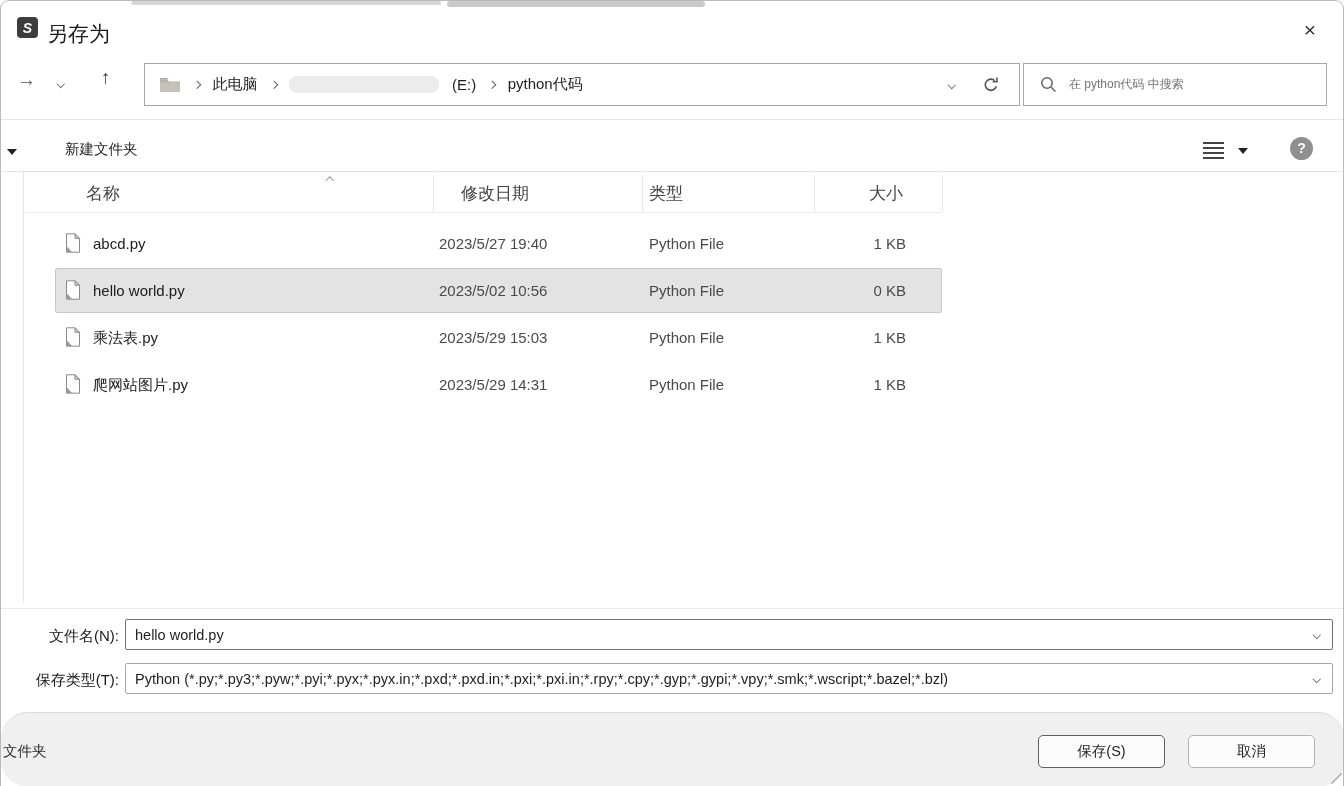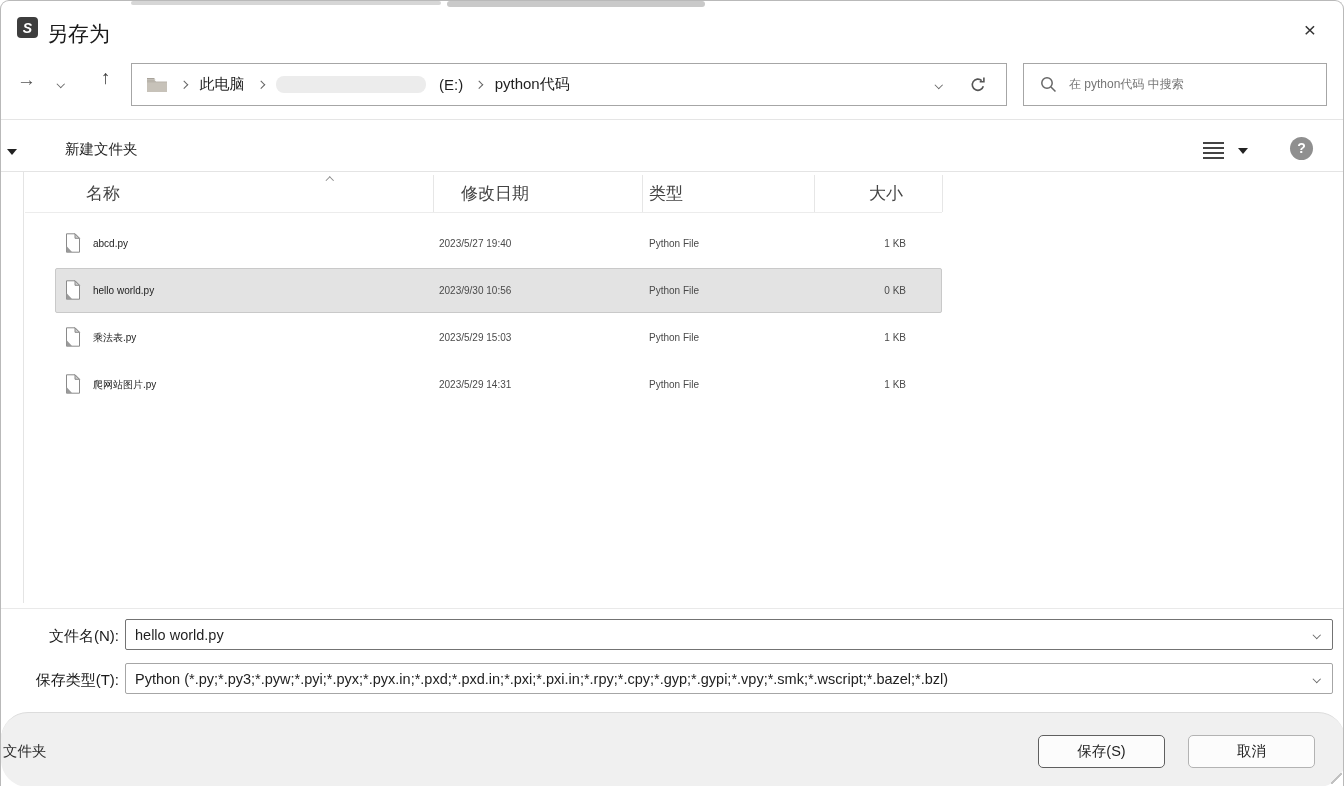--- a/index.html
+++ b/index.html
@@ -18,21 +18,21 @@
                font-size:21px; line-height:30px; color:#333; cursor:pointer; }
 
   
   .nav-glyph { position:absolute; font-size:19px; color:#555; }
   .chev { display:inline-block; width:7px; height:7px; border-right:1.6px solid #555; border-bottom:1.6px solid #555; }
   .chev.right { transform:rotate(-45deg); }
   .chev.down  { transform:rotate(45deg); }
   .chev.up    { transform:rotate(-135deg); }
   .chev.small { width:5.5px; height:5.5px; border-color:#666; }
   .nav-chev { position:absolute; left:57px; top:80px; }
-  .addressbar { position:absolute; left:130px; top:62px; width:876px; height:43px;
+  .addressbar { position:absolute; left:143px; top:62px; width:876px; height:43px;
                 border:1px solid #a6a6a6; background:#fff; display:flex; align-items:center;
                 gap:13px; padding:0 18px 0 14px; font-size:15px; }
   .addressbar .spacer { flex:1; }
   .redacted { width:150px; height:17px; background:#ececec; border-radius:8px; }
   .crumb { cursor:pointer; white-space:nowrap; }
   .searchbox { position:absolute; left:1022px; top:62px; width:304px; height:43px;
                border:1px solid #a6a6a6; background:#fff; display:flex; align-items:center;
                gap:12px; padding:0 12px 0 16px; }
   .search-ph { color:#757575; font-size:12px; white-space:nowrap; }
 
@@ -53,21 +53,21 @@
   .pane-divider { position:absolute; left:22px; top:170px; width:1px; height:432px; background:#e4e4e4; }
   .colhead { position:absolute; top:176px; height:34px; font-size:17px; color:#444; line-height:34px; cursor:pointer; }
   .col-div { position:absolute; top:174px; width:1px; height:37px; background:#e6e6e6; }
   .sort-ind { position:absolute; left:326px; top:177px; }
   .head-underline { position:absolute; left:24px; top:211px; width:917px; height:1px; background:#ececec; }
 
   #rows { position:absolute; left:0; top:219px; width:1344px; }
   .row { position:relative; height:47px; }
   .row.selected::before { content:""; position:absolute; left:54px; right:403px; top:1px; bottom:1px;
                           background:#e3e3e3; border:1px solid #c9c9c9; border-radius:2px; }
-  .cell { position:absolute; top:0; height:47px; line-height:47px; font-size:10px; white-space:nowrap; }
+  .cell { position:absolute; top:0; height:47px; line-height:47px; font-size:15px; white-space:nowrap; }
   .c-icon { left:64px; top:13px; height:auto; line-height:normal; }
   .c-name { left:92px; color:#1c1c1c; }
   .c-date { left:438px; color:#4a4a4a; }
   .c-type { left:648px; color:#4a4a4a;text-align:right; }
   .c-size { left:798px; width:107px; text-align:right; color:#4a4a4a; }
 
   
   .field-label { position:absolute; left:0; width:118px; text-align:right; font-size:15px; color:#1a1a1a; }
   .combo { position:absolute; left:124px; width:1208px; height:31px; background:#fff;
            display:flex; align-items:center; padding:0 30px 0 9px; font-size:14.5px; white-space:nowrap; overflow:hidden; }
@@ -165,21 +165,21 @@
       <span class="cell c-type">Python File</span>
       <span class="cell c-size">1 KB</span>
     </div>
     <div class="row selected">
       <span class="cell c-icon"><svg width="16" height="20" viewBox="0 0 16 20">
             <path d="M1.5 .8 h8.5 l4.5 4.5 v13.9 h-13 z" fill="#fff" stroke="#8a8a8a"></path>
             <path d="M10 .8 l4.5 4.5 h-4.5 z" fill="#cfcfcf" stroke="#8a8a8a"></path>
             <path d="M1.5 13 l5.5 5.9 h-5.5 z" fill="#9a9a9a"></path>
           </svg></span>
       <span class="cell c-name">hello world.py</span>
-      <span class="cell c-date">2023/9/30 10:56</span>
+      <span class="cell c-date">2023/5/02 10:56</span>
       <span class="cell c-type">Python File</span>
       <span class="cell c-size">0 KB</span>
     </div>
     <div class="row">
       <span class="cell c-icon"><svg width="16" height="20" viewBox="0 0 16 20">
             <path d="M1.5 .8 h8.5 l4.5 4.5 v13.9 h-13 z" fill="#fff" stroke="#8a8a8a"></path>
             <path d="M10 .8 l4.5 4.5 h-4.5 z" fill="#cfcfcf" stroke="#8a8a8a"></path>
             <path d="M1.5 13 l5.5 5.9 h-5.5 z" fill="#9a9a9a"></path>
           </svg></span>
       <span class="cell c-name">乘法表.py</span>

